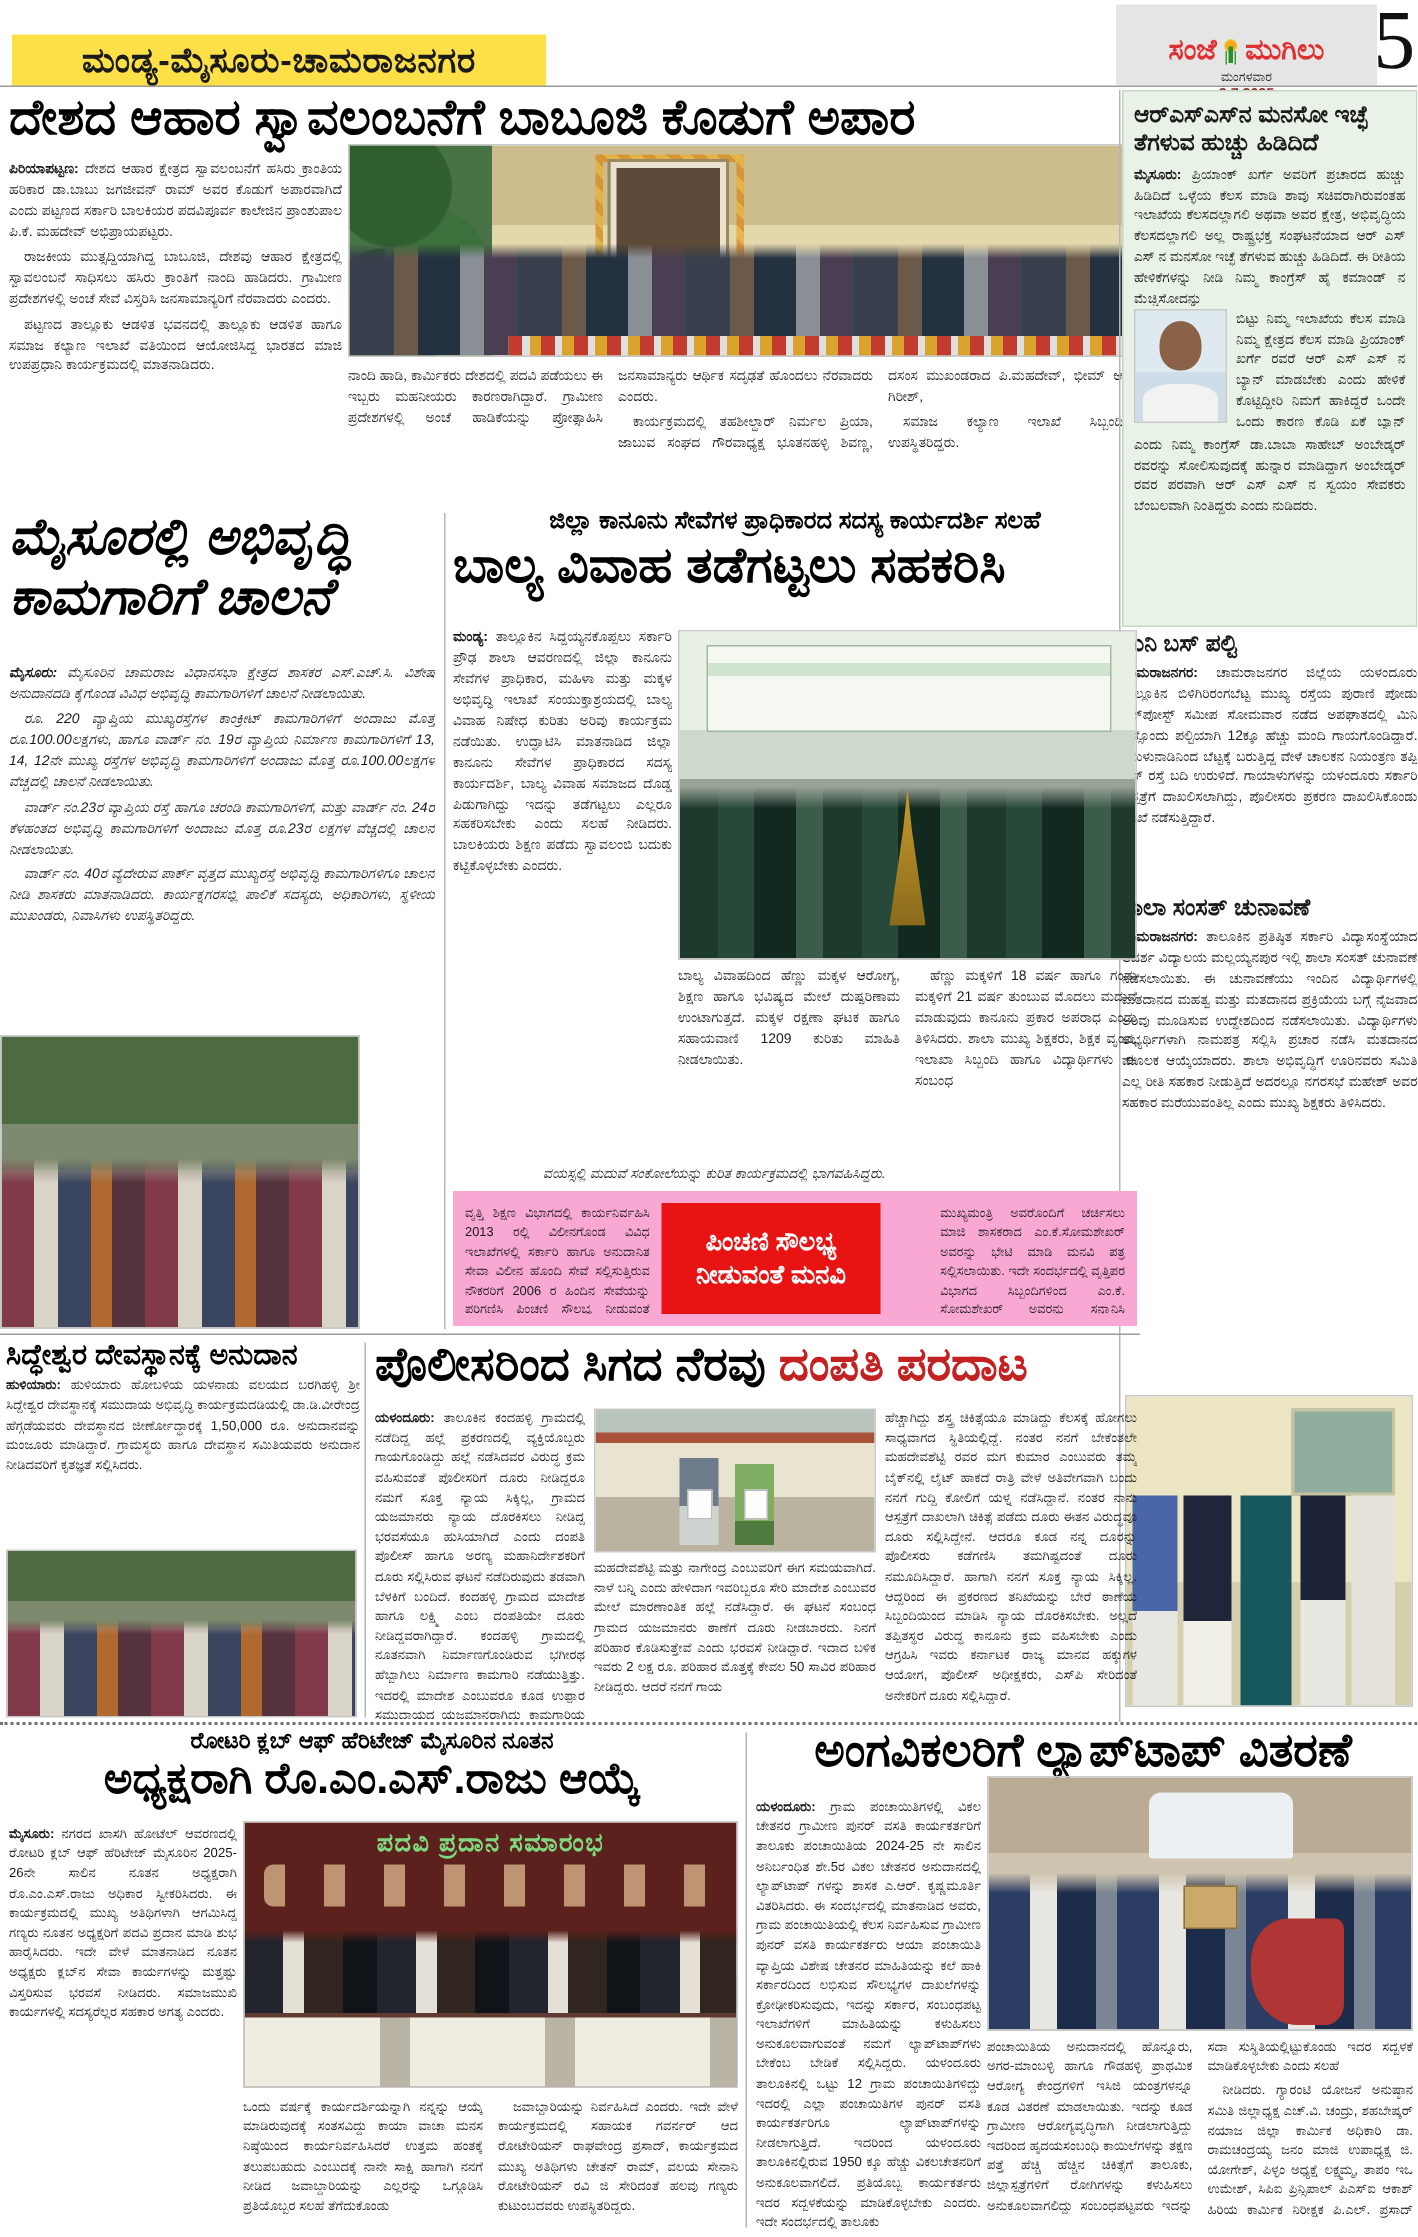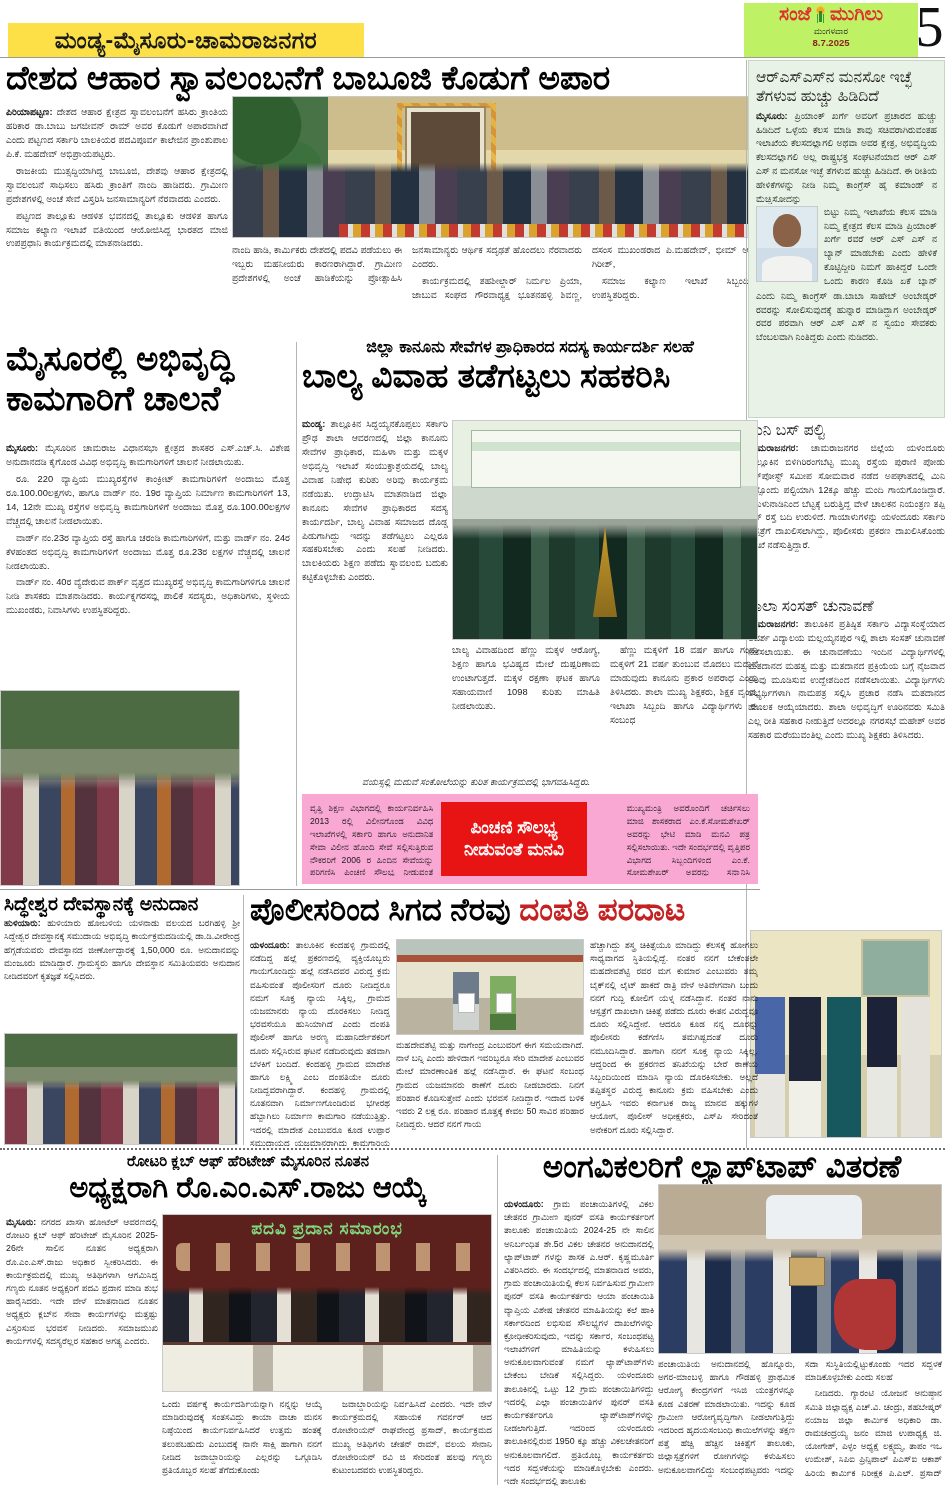--- a/index.html
+++ b/index.html
@@ -5,21 +5,21 @@
   html,body{margin:0;padding:0;background:#fff;}
   .page{position:relative;width:945px;height:1491px;background:#fff;overflow:hidden;
         font-family:"Liberation Sans",sans-serif;color:#1a1a1a;}
   .abs{position:absolute;}
   .rule-h{position:absolute;background:#9a9a9a;height:1px;}
   .rule-v{position:absolute;background:#b5b5b5;width:1px;}
   .rule-dot{position:absolute;border-top:2px dotted #6f6f6f;height:0;}
   
   .region-box{left:8px;top:23px;width:356px;height:35px;background:#fde047;
     display:flex;align-items:center;justify-content:center;font-size:23px;font-weight:bold;letter-spacing:.5px;}
-  .brand-box{left:744px;top:3px;width:174px;height:54px;background:#bef264;text-align:center;padding-top:0;box-sizing:border-box;}
+  .brand-box{left:744px;top:3px;width:174px;height:54px;background:#e5e5e5;text-align:center;padding-top:20px;box-sizing:border-box;}
   .brand-line{display:flex;align-items:center;justify-content:center;gap:2px;font-weight:bold;font-size:19px;color:#e03131;}
   .logo{display:inline-block;width:15px;height:17px;position:relative;}
   .logo:before{content:"";position:absolute;left:3px;top:0;width:9px;height:9px;border-radius:50%;
     background:radial-gradient(circle,#f6a820 0 55%,#efc93f 56% 100%);}
   .logo:after{content:"";position:absolute;left:6px;top:5px;width:3px;height:11px;background:#2e8b2e;
     box-shadow:-3px 2px 0 -1px #3aa03a,3px 2px 0 -1px #3aa03a;}
   .brand-day{font-size:8.5px;color:#222;margin-top:1px;}
   .brand-date{font-size:9.5px;font-weight:bold;color:#8c1d1d;}
   .page-num{left:914px;top:-4px;width:31px;height:62px;font-family:"Liberation Serif",serif;
     font-size:56px;font-weight:normal;color:#111;text-align:center;line-height:62px;}
@@ -88,21 +88,21 @@
      background:repeating-linear-gradient(90deg,#2c3d63 0 28px,#e8e6e0 28px 46px,#1c2c4a 46px 72px,#7a8694 72px 86px);
      -webkit-mask:linear-gradient(#0000 0 6%,#000 18%);mask:linear-gradient(#0000 0 6%,#000 18%);}
   .ph-laptop .scooter{left:62%;bottom:2%;width:22%;height:42%;background:#b03636;border-radius:40% 10% 20% 50%;}
   .ph-laptop .box{left:46%;bottom:40%;width:12%;height:16%;background:#caa96a;border:1px solid #8a7340;}
   .ph-port{background:linear-gradient(#dfe9f0 0 55%,#cfdde8 55% 100%);}
   .ph-port .head{left:26%;top:10%;width:48%;height:44%;background:#8a6247;border-radius:50% 50% 46% 46%;}
   .ph-port .shirt{left:8%;bottom:0;width:84%;height:34%;background:#f2f2f0;border-radius:40% 40% 0 0;}
   
   .sidebar{left:748px;top:60px;width:197px;height:1088px;}
   .rss-bg{position:absolute;left:0;top:0;width:197px;height:358px;background:#e9f2e6;border:1px solid #c6d6c2;box-sizing:border-box;}
-  .sb-h{font-weight:normal;font-size:15.5px;line-height:1.25;}
+  .sb-h{font-weight:bold;font-size:15.5px;line-height:1.25;}
   .sb-body{font-size:9.2px;line-height:1.5;text-align:justify;overflow:hidden;}
   
   .gray-box{background:#f9a8d4;display:flex;gap:8px;padding:8px;box-sizing:border-box;}
   .red-badge{background:#e81414;color:#fff;font-weight:bold;text-align:center;
      display:flex;align-items:center;justify-content:center;font-size:17px;line-height:1.3;padding:16px;}
   .center{text-align:center;}
   .red{color:#c42222;}
 </style>
 </head>
 <body>
@@ -184,21 +184,21 @@
         <div class="g g1"></div>
         <div class="g g2"></div>
         <div class="g g3"></div>
         <div class="g g4"></div>
         <div class="g g5"></div>
       </div>
     </div>
   </div>
 
   <div class="rule-v" style="left:296px;top:342px;height:544px;"></div>
-  <div class="abs" style="left:6px;top:338px;width:286px;height:550px;">
+  <div class="abs" style="left:6px;top:338px;width:286px;height:550px;font-style:italic;">
     <div class="h-main" style="font-size:34px;line-height:1.18;">
       <div>ಮೈಸೂರಲ್ಲಿ ಅಭಿವೃದ್ಧಿ</div>
       <div>ಕಾಮಗಾರಿಗೆ ಚಾಲನೆ</div>
     </div>
     <div class="body-t" style="position:absolute;left:0;top:104px;width:284px;height:244px;">
       <p class="nofirst"><b class="dl">ಮೈಸೂರು:</b> <span>ಮೈಸೂರಿನ ಚಾಮರಾಜ ವಿಧಾನಸಭಾ ಕ್ಷೇತ್ರದ ಶಾಸಕರ ಎಸ್.ಎಚ್.ಸಿ. ವಿಶೇಷ ಅನುದಾನದಡಿ ಕೈಗೊಂಡ ವಿವಿಧ ಅಭಿವೃದ್ಧಿ ಕಾಮಗಾರಿಗಳಿಗೆ ಚಾಲನೆ ನೀಡಲಾಯಿತು.</span></p>
       <p>ರೂ. 220 ವ್ಯಾಪ್ತಿಯ ಮುಖ್ಯರಸ್ತೆಗಳ ಕಾಂಕ್ರೀಟ್ ಕಾಮಗಾರಿಗಳಿಗೆ ಅಂದಾಜು ಮೊತ್ತ ರೂ.100.00ಲಕ್ಷಗಳು, ಹಾಗೂ ವಾರ್ಡ್ ನಂ. 19ರ ವ್ಯಾಪ್ತಿಯ ನಿರ್ಮಾಣ ಕಾಮಗಾರಿಗಳಿಗೆ 13, 14, 12ನೇ ಮುಖ್ಯ ರಸ್ತೆಗಳ ಅಭಿವೃದ್ಧಿ ಕಾಮಗಾರಿಗಳಿಗೆ ಅಂದಾಜು ಮೊತ್ತ ರೂ.100.00ಲಕ್ಷಗಳ ವೆಚ್ಚದಲ್ಲಿ ಚಾಲನೆ ನೀಡಲಾಯಿತು.</p>
       <p>ವಾರ್ಡ್ ನಂ.23ರ ವ್ಯಾಪ್ತಿಯ ರಸ್ತೆ ಹಾಗೂ ಚರಂಡಿ ಕಾಮಗಾರಿಗಳಿಗೆ, ಮತ್ತು ವಾರ್ಡ್ ನಂ. 24ರ ಕೆಳಹಂತದ ಅಭಿವೃದ್ಧಿ ಕಾಮಗಾರಿಗಳಿಗೆ ಅಂದಾಜು ಮೊತ್ತ ರೂ.23ರ ಲಕ್ಷಗಳ ವೆಚ್ಚದಲ್ಲಿ ಚಾಲನೆ ನೀಡಲಾಯಿತು.</p>
       <p>ವಾರ್ಡ್ ನಂ. 40ರ ವ್ಯೆದೇರುವ ಪಾರ್ಕ್ ವೃತ್ತದ ಮುಖ್ಯರಸ್ತೆ ಅಭಿವೃದ್ಧಿ ಕಾಮಗಾರಿಗಳಿಗೂ ಚಾಲನೆ ನೀಡಿ ಶಾಸಕರು ಮಾತನಾಡಿದರು. ಕಾರ್ಯಕ್ನಗರಸಭ್ಲಿ ಪಾಲಿಕೆ ಸದಸ್ಯರು, ಅಧಿಕಾರಿಗಳು, ಸ್ಥಳೀಯ ಮುಖಂಡರು, ನಿವಾಸಿಗಳು ಉಪಸ್ಥಿತರಿದ್ದರು.</p>
     </div>
@@ -212,21 +212,21 @@
     <div class="h-main" style="font-size:33px;margin-top:2px;">ಬಾಲ್ಯ ವಿವಾಹ ತಡೆಗಟ್ಟಲು ಸಹಕರಿಸಿ</div>
     <div class="body-t" style="position:absolute;left:0;top:80px;width:146px;height:368px;">
       <p class="nofirst"><b class="dl">ಮಂಡ್ಯ:</b> <span>ತಾಲ್ಲೂಕಿನ ಸಿದ್ದಯ್ಯನಕೊಪ್ಪಲು ಸರ್ಕಾರಿ ಪ್ರೌಢ ಶಾಲಾ ಆವರಣದಲ್ಲಿ ಜಿಲ್ಲಾ ಕಾನೂನು ಸೇವೆಗಳ ಪ್ರಾಧಿಕಾರ, ಮಹಿಳಾ ಮತ್ತು ಮಕ್ಕಳ ಅಭಿವೃದ್ಧಿ ಇಲಾಖೆ ಸಂಯುಕ್ತಾಶ್ರಯದಲ್ಲಿ ಬಾಲ್ಯ ವಿವಾಹ ನಿಷೇಧ ಕುರಿತು ಅರಿವು ಕಾರ್ಯಕ್ರಮ ನಡೆಯಿತು. ಉದ್ಘಾಟಿಸಿ ಮಾತನಾಡಿದ ಜಿಲ್ಲಾ ಕಾನೂನು ಸೇವೆಗಳ ಪ್ರಾಧಿಕಾರದ ಸದಸ್ಯ ಕಾರ್ಯದರ್ಶಿ, ಬಾಲ್ಯ ವಿವಾಹ ಸಮಾಜದ ದೊಡ್ಡ ಪಿಡುಗಾಗಿದ್ದು ಇದನ್ನು ತಡೆಗಟ್ಟಲು ಎಲ್ಲರೂ ಸಹಕರಿಸಬೇಕು ಎಂದು ಸಲಹೆ ನೀಡಿದರು. ಬಾಲಕಿಯರು ಶಿಕ್ಷಣ ಪಡೆದು ಸ್ವಾವಲಂಬಿ ಬದುಕು ಕಟ್ಟಿಕೊಳ್ಳಬೇಕು ಎಂದರು.</span></p>
     </div>
     <div class="ph ph-child" style="left:150px;top:82px;width:306px;height:220px;">
       <div class="banner"></div>
       <div class="kids"></div>
       <div class="lamp"></div>
     </div>
     <div class="body-t cols2" style="position:absolute;left:150px;top:306px;width:306px;height:128px;">
-      <p class="nofirst">ಬಾಲ್ಯ ವಿವಾಹದಿಂದ ಹೆಣ್ಣು ಮಕ್ಕಳ ಆರೋಗ್ಯ, ಶಿಕ್ಷಣ ಹಾಗೂ ಭವಿಷ್ಯದ ಮೇಲೆ ದುಷ್ಪರಿಣಾಮ ಉಂಟಾಗುತ್ತದೆ. ಮಕ್ಕಳ ರಕ್ಷಣಾ ಘಟಕ ಹಾಗೂ ಸಹಾಯವಾಣಿ 1098 ಕುರಿತು ಮಾಹಿತಿ ನೀಡಲಾಯಿತು.</p>
+      <p class="nofirst">ಬಾಲ್ಯ ವಿವಾಹದಿಂದ ಹೆಣ್ಣು ಮಕ್ಕಳ ಆರೋಗ್ಯ, ಶಿಕ್ಷಣ ಹಾಗೂ ಭವಿಷ್ಯದ ಮೇಲೆ ದುಷ್ಪರಿಣಾಮ ಉಂಟಾಗುತ್ತದೆ. ಮಕ್ಕಳ ರಕ್ಷಣಾ ಘಟಕ ಹಾಗೂ ಸಹಾಯವಾಣಿ 1209 ಕುರಿತು ಮಾಹಿತಿ ನೀಡಲಾಯಿತು.</p>
       <p>ಹೆಣ್ಣು ಮಕ್ಕಳಿಗೆ 18 ವರ್ಷ ಹಾಗೂ ಗಂಡು ಮಕ್ಕಳಿಗೆ 21 ವರ್ಷ ತುಂಬುವ ಮೊದಲು ಮದುವೆ ಮಾಡುವುದು ಕಾನೂನು ಪ್ರಕಾರ ಅಪರಾಧ ಎಂದು ತಿಳಿಸಿದರು. ಶಾಲಾ ಮುಖ್ಯ ಶಿಕ್ಷಕರು, ಶಿಕ್ಷಕ ವೃಂದ, ಇಲಾಖಾ ಸಿಬ್ಬಂದಿ ಹಾಗೂ ವಿದ್ಯಾರ್ಥಿಗಳು ಈ ಸಂಬಂಧ</p>
     </div>
     <div class="body-t" style="position:absolute;left:60px;top:438px;width:396px;height:14px;font-style:italic;">ವಯಸ್ಸಲ್ಲಿ ಮದುವೆ ಸಂಕೋಲೆಯನ್ನು ಕುರಿತ ಕಾರ್ಯಕ್ರಮದಲ್ಲಿ ಭಾಗವಹಿಸಿದ್ದರು.</div>
     <div class="gray-box abs" style="left:0;top:456px;width:456px;height:90px;">
       <div class="sb-body" style="width:150px;font-size:8.6px;">ವೃತ್ತಿ ಶಿಕ್ಷಣ ವಿಭಾಗದಲ್ಲಿ ಕಾರ್ಯನಿರ್ವಹಿಸಿ 2013 ರಲ್ಲಿ ವಿಲೀನಗೊಂಡ ವಿವಿಧ ಇಲಾಖೆಗಳಲ್ಲಿ ಸರ್ಕಾರಿ ಹಾಗೂ ಅನುದಾನಿತ ಸೇವಾ ವಿಲೀನ ಹೊಂದಿ ಸೇವೆ ಸಲ್ಲಿಸುತ್ತಿರುವ ನೌಕರರಿಗೆ 2006 ರ ಹಿಂದಿನ ಸೇವೆಯನ್ನು ಪರಿಗಣಿಸಿ ಪಿಂಚಣಿ ಸೌಲಭ್ಯ ನೀಡುವಂತೆ ಮಾನ್ಯ</div>
       <div class="red-badge" style="width:138px;">ಪಿಂಚಣಿ ಸೌಲಭ್ಯ ನೀಡುವಂತೆ ಮನವಿ</div>
       <div class="sb-body" style="width:150px;font-size:8.6px;margin-left:32px;">ಮುಖ್ಯಮಂತ್ರಿ ಅವರೊಂದಿಗೆ ಚರ್ಚಿಸಲು ಮಾಜಿ ಶಾಸಕರಾದ ಎಂ.ಕೆ.ಸೋಮಶೇಖರ್ ಅವರನ್ನು ಭೇಟಿ ಮಾಡಿ ಮನವಿ ಪತ್ರ ಸಲ್ಲಿಸಲಾಯಿತು. ಇದೇ ಸಂದರ್ಭದಲ್ಲಿ ವೃತ್ತಿಪರ ವಿಭಾಗದ ಸಿಬ್ಬಂದಿಗಳಿಂದ ಎಂ.ಕೆ. ಸೋಮಶೇಖರ್ ಅವರನ್ನು ಸನ್ಮಾನಿಸಿ ಗೌರವಿಸಲಾಯಿತು.</div>
     </div>
   </div>
 

